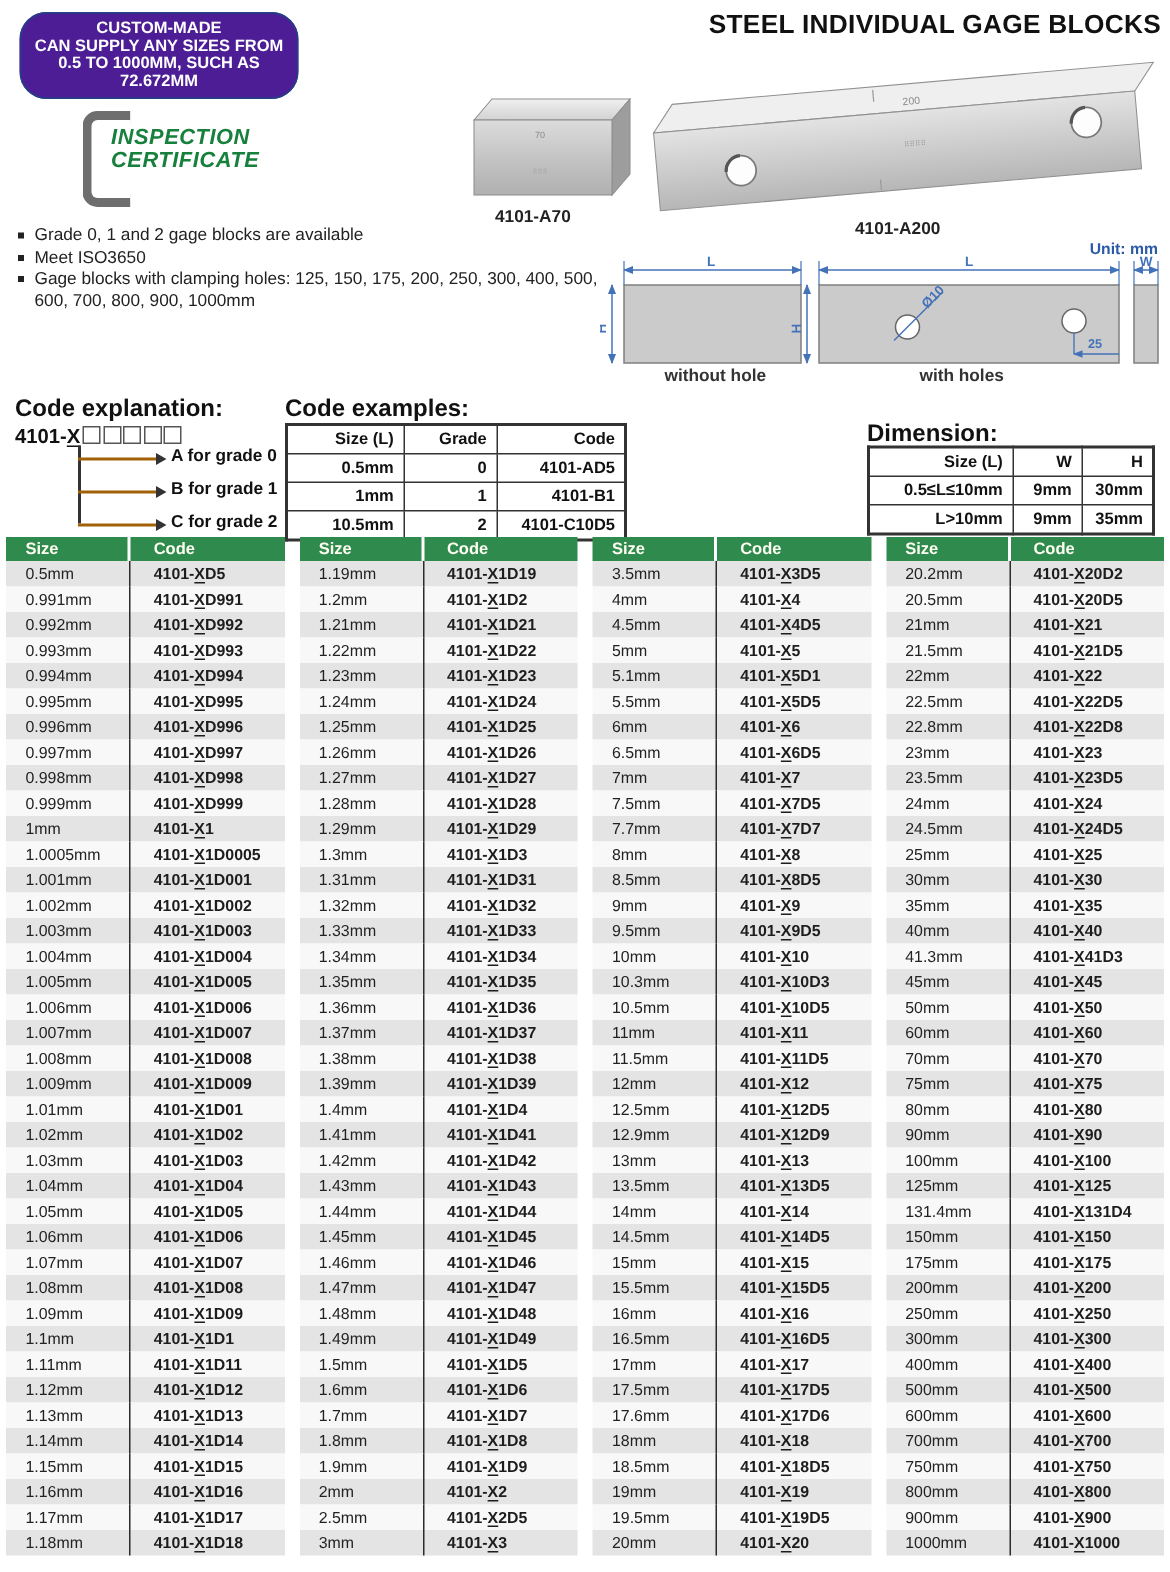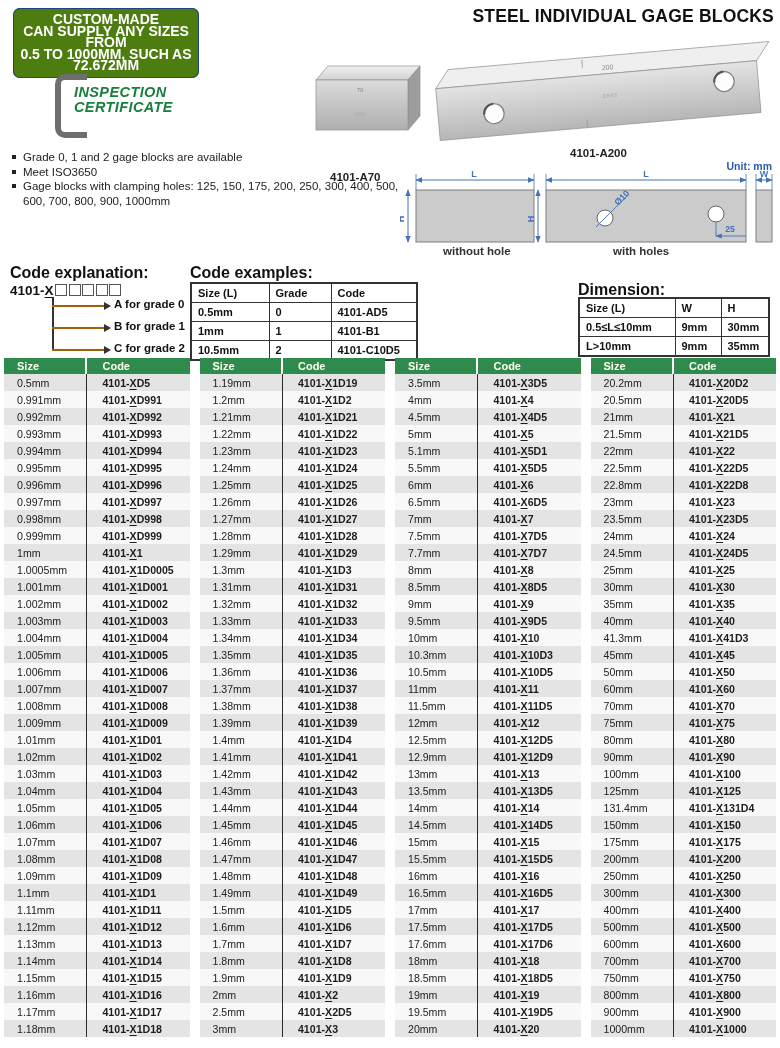--- a/index.html
+++ b/index.html
@@ -1,21 +1,21 @@
 <!DOCTYPE html>
 <html><head>
 <meta charset="utf-8">
 <style>
   html,body{margin:0;padding:0;background:#fff;}
   #page{position:relative;width:780px;height:1048px;background:#fff;overflow:hidden;
         font-family:"Liberation Sans","DejaVu Sans",sans-serif;color:#1a1a1a;}
 
   
-  .badge{position:absolute;left:13px;top:8px;width:178px;background:#4d7c0f;border-radius:7px;
-         padding:6px 4px;text-align:center;color:#fff;font-weight:bold;font-size:14px;line-height:11.5px;
+  .badge{position:absolute;left:13px;top:8px;width:178px;background:#4c1d95;border-radius:18px;
+         padding:6px 4px;text-align:center;color:#fff;font-weight:bold;font-size:11px;line-height:11.5px;
          box-shadow:0 0 0 1px #1e4484 inset;}
   
   .page-title{position:absolute;top:6px;right:6px;font-size:17.5px;font-weight:bold;color:#111;letter-spacing:.2px;}
 
   
   .cert{position:absolute;left:14px;top:74px;width:150px;height:56px;margin-left:41px;}
   .cert .bracket{position:absolute;left:0;top:0;width:26px;height:52px;border:6px solid #6e6e6e;border-right:none;
                  border-radius:10px 0 0 10px;}
   .cert .ctext{position:absolute;left:17px;top:11px;font-style:italic;font-weight:bold;font-size:14.5px;
                line-height:15px;color:#17803c;letter-spacing:.4px;background:transparent;}
@@ -42,21 +42,21 @@
   .pattern .bx{display:inline-block;width:10px;height:10px;border:1.5px solid #555;margin-left:1.5px;vertical-align:-1px;}
   .u{text-decoration:underline;text-underline-offset:2px;}
   .vline{position:absolute;left:52px;top:297px;width:1.5px;height:52px;background:#333;}
   .branch{position:absolute;left:52px;height:1.5px;background:#a16207;width:52px;}
   .branch .arr{position:absolute;right:-7px;top:-3.2px;width:0;height:0;border-left:7px solid #333;
                border-top:4px solid transparent;border-bottom:4px solid transparent;}
   .branch .blabel{position:absolute;left:62px;top:-7px;font-weight:bold;font-size:11.5px;white-space:nowrap;color:#111;}
 
   
   table.box{border-collapse:collapse;position:absolute;background:#fff;}
-  table.box td,table.box th{border:1px solid #333;font-size:11px;font-weight:bold;text-align:left;
+  table.box td,table.box th{border:1px solid #333;font-size:11px;font-weight:bold;text-align:right;
                             padding:1px 6px;height:16px;color:#111;margin-left:44px;}
   table.box{border:2px solid #333;}
 
   
   .tables{position:absolute;left:4px;top:358px;width:772px;display:flex;gap:10px;}
   .stable{flex:1 1 0;}
   .srow{display:flex;height:17px;align-items:center;}
   .srow.shead{background:#2f8b4d;height:16px;}
   .srow.shead .scell{color:#fffef2;font-weight:bold;font-size:11px;text-align:center;}
   .srow.shead .s1{border-right:2px solid #fff;}
@@ -103,21 +103,21 @@
             <stop offset="1" stop-color="#d2d2d2"></stop>
         </linearGradient>
       </defs>
       <polygon points="8,22 20,8 112,8 100,22" fill="url(#gtop)" stroke="#8f8f8f" stroke-width="0.7"></polygon>
       <polygon points="100,22 112,8 112,58 100,72" fill="#9d9d9d" stroke="#8f8f8f" stroke-width="0.7"></polygon>
       <rect x="8" y="22" width="92" height="50" fill="url(#gfront)" stroke="#8f8f8f" stroke-width="0.7"></rect>
       <text x="52" y="34" font-size="6" fill="#8a8a8a" text-anchor="middle">70</text>
       <text x="52" y="58" font-size="4.5" fill="#a0a0a0" text-anchor="middle">⠿⠿⠿</text>
     </svg>
   </div>
-  <div class="caption" style="left:330px;top:139px;margin-top:32px;">4101-A70</div>
+  <div class="caption" style="left:330px;top:139px;">4101-A70</div>
 
   <div class="imgwrap" style="left:425px;top:26px;">
     <svg width="355" height="120">
       <defs>
         <linearGradient id="gfront2" x1="0" y1="0" x2="0" y2="1">
           <stop offset="0" stop-color="#e3e3e3"></stop>
             <stop offset="0.45" stop-color="#cfcfcf"></stop>
             <stop offset="1" stop-color="#b6b6b6"></stop>
         </linearGradient>
       </defs>

